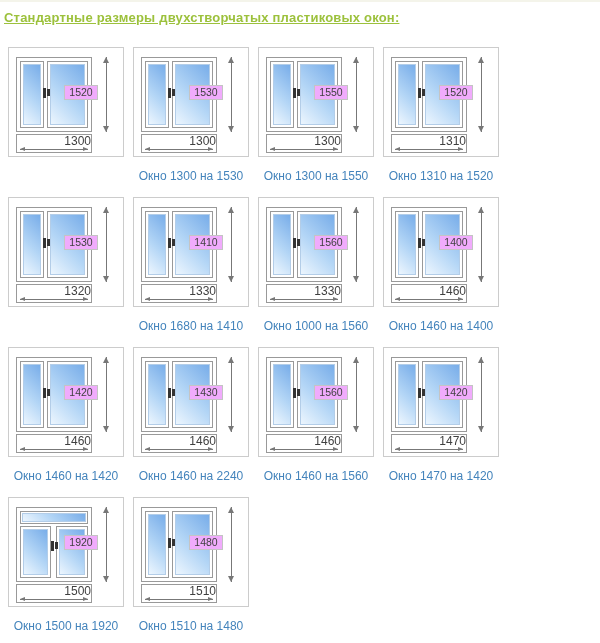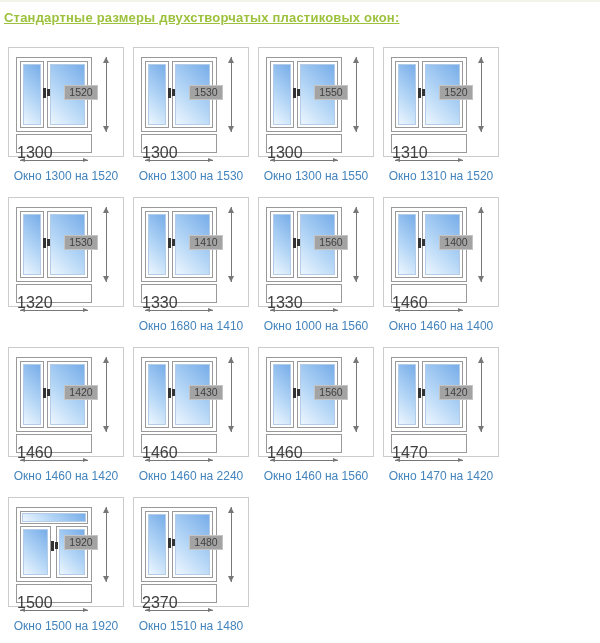--- a/index.html
+++ b/index.html
@@ -67,29 +67,29 @@
   .vdim .line{position:absolute;left:4px;top:0;width:1px;height:100%;background:var(--dim-line);}
   .vdim:before,.vdim:after{
     content:"";position:absolute;left:1px;
     border-left:3px solid transparent;border-right:3px solid transparent;
   }
   .vdim:before{top:0;border-bottom:6px solid var(--dim-line);}
   .vdim:after{bottom:0;border-top:6px solid var(--dim-line);}
   
   .dim-h{
     position:absolute;left:55px;top:37px;width:34px;height:15px;
-    background:#a3a3a3;border:1px solid #c4c4c4;
+    background:#f0abfc;border:1px solid #c4c4c4;
     font-size:10.5px;line-height:13px;color:var(--dim-text);text-align:center;
   }
   
   .sill{
     position:absolute;left:7px;top:86px;width:76px;height:19px;
     border:1px solid var(--frame-border);background:#fff;
   }
-  .wval{font-size:16px;line-height:11px;margin-top:12px;color:var(--dim-text);text-align:left;}
+  .wval{font-size:12px;line-height:11px;margin-top:1px;color:var(--dim-text);text-align:right;}
   .harrow{position:relative;height:5px;margin:0 3px;}
   .harrow .hline{position:absolute;left:0;right:0;top:2px;height:1px;background:var(--dim-line);}
   .harrow:before,.harrow:after{
     content:"";position:absolute;top:0;
     border-top:2.5px solid transparent;border-bottom:2.5px solid transparent;
   }
   .harrow:before{left:0;border-right:5px solid var(--dim-line);}
   .harrow:after{right:0;border-left:5px solid var(--dim-line);}
   
   .caption{
@@ -126,21 +126,20 @@
         <div class="line"></div>
       </div>
       <div class="dim-h">1520</div>
       <div class="sill">
         <div class="wval">1300</div>
         <div class="harrow">
           <div class="hline"></div>
         </div>
       </div>
     </div>
-    <div class="caption">Окно 1300 на 1520</div>
   </div>
 
   <div class="cell">
     <div class="card">
       <div class="win">
 
         <div class="sashes">
           <div class="sash sash-l">
             <div class="glass"></div>
           </div>
@@ -524,21 +523,21 @@
         <div class="handle">
             <i></i>
             <i></i>
           </div>
       </div>
       <div class="vdim">
         <div class="line"></div>
       </div>
       <div class="dim-h">1480</div>
       <div class="sill">
-        <div class="wval">2370</div>
+        <div class="wval">1510</div>
         <div class="harrow">
           <div class="hline"></div>
         </div>
       </div>
     </div>
     <div class="caption">Окно 1510 на 1480</div>
   </div>
 </div>
 
 </body></html>

